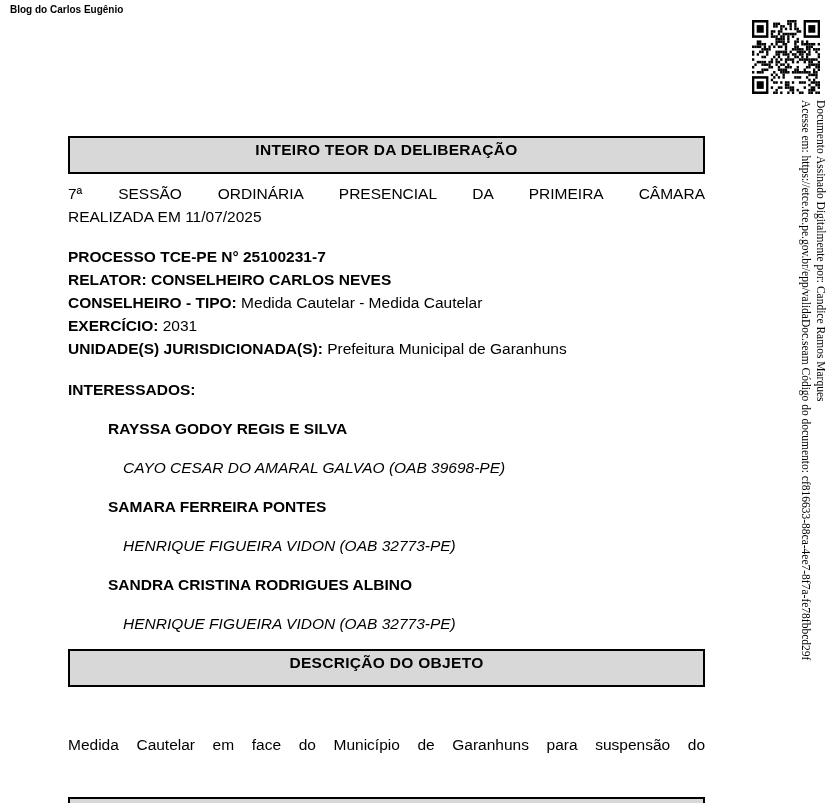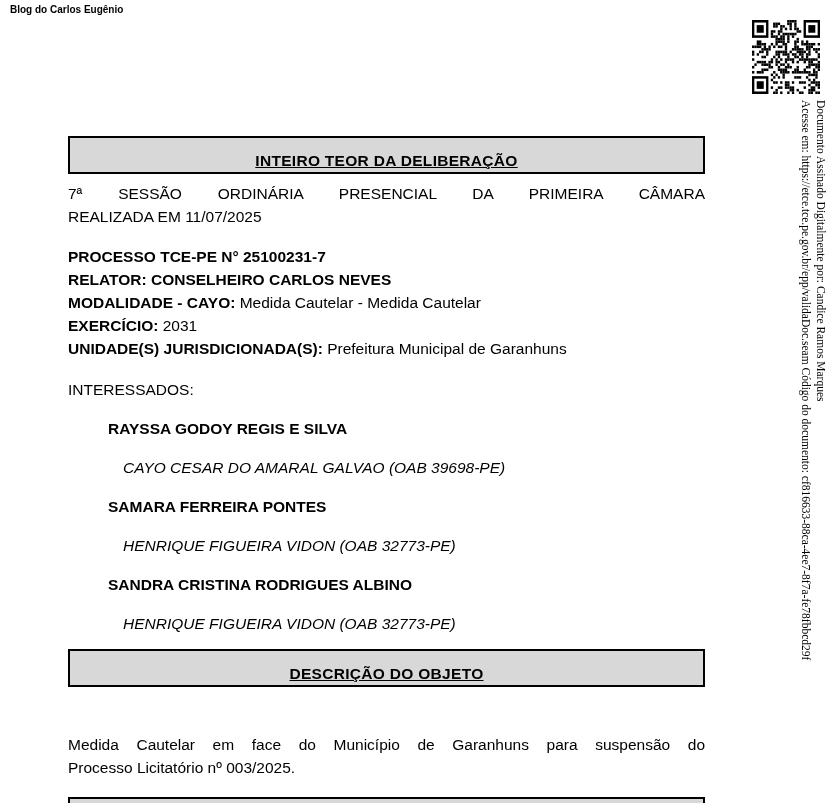--- a/index.html
+++ b/index.html
@@ -21,32 +21,32 @@
     font-family:"Liberation Serif", serif;
     font-size:11.5px;line-height:15px;color:#000;white-space:nowrap;
   }
   .content{
     position:absolute;left:68px;top:136px;width:637px;
     font-size:15.5px;line-height:23px;
   }
   .secbox{
     box-sizing:border-box;border:2px solid var(--box-border,#000);
     background:var(--box-fill,#d8d8d8);
-    height:38px;display:flex;align-items:flex-end;justify-content:center;
-    font-weight:bold;font-size:15.5px;letter-spacing:.3px;text-decoration:underline;
+    height:38px;display:flex;align-items:flex-start;justify-content:center;
+    font-weight:bold;font-size:15.5px;letter-spacing:.3px;
   }
   .secbox.clipped{
     position:absolute;left:68px;top:797px;width:637px;height:24px;
   }
   .para{margin:0;}
   .para .jline{text-align:justify;text-align-last:justify;}
   .session{margin-top:8px;}
   .process{margin-top:17px;}
   .process b{font-weight:bold;}
-  .heading{margin-top:18px;font-weight:normal;}
+  .heading{margin-top:18px;font-weight:bold;}
   .party{margin-top:16px;}
   .party.level1{padding-left:40px;font-weight:bold;}
   .party.level2{padding-left:55px;font-style:italic;}
   .box2{margin-top:14px;}
   .object{margin-top:46px;}
 </style>
 </head>
 <body style="--box-fill: #d8d8d8; --box-border: #000000;">
 
 <div class="watermark">Blog do Carlos Eugênio</div>
@@ -375,21 +375,21 @@
   </div>
 
   <div class="para session">
     <div class="jline">7ª SESSÃO ORDINÁRIA PRESENCIAL DA PRIMEIRA CÂMARA</div>
     <div>REALIZADA EM 11/07/2025</div>
   </div>
 
   <div class="process">
     <div><b>PROCESSO TCE-PE N° 25100231-7</b><span></span></div>
     <div><b>RELATOR: CONSELHEIRO CARLOS NEVES</b><span></span></div>
-    <div><b>MODALIDADE - CAYO:</b><span> Medida Cautelar - Medida Cautelar</span></div>
+    <div><b>CONSELHEIRO - TIPO:</b><span> Medida Cautelar - Medida Cautelar</span></div>
     <div><b>EXERCÍCIO:</b><span> 2031</span></div>
     <div><b>UNIDADE(S) JURISDICIONADA(S):</b><span> Prefeitura Municipal de Garanhuns</span></div>
   </div>
 
   <div class="heading">INTERESSADOS:</div>
 
   <div id="interessados-list">
       <div class="party level1">RAYSSA GODOY REGIS E SILVA</div>
       <div class="party level2">CAYO CESAR DO AMARAL GALVAO (OAB 39698-PE)</div>
       <div class="party level1">SAMARA FERREIRA PONTES</div>
@@ -397,18 +397,17 @@
       <div class="party level1">SANDRA CRISTINA RODRIGUES ALBINO</div>
       <div class="party level2">HENRIQUE FIGUEIRA VIDON (OAB 32773-PE)</div>
     </div>
 
   <div class="secbox box2">
     <span>DESCRIÇÃO DO OBJETO</span>
   </div>
 
   <div class="para object">
     <div class="jline">Medida Cautelar em face do Município de Garanhuns para suspensão do</div>
-    <div>Processo Licitatório nº 003/2025.</div>
   </div>
 
 </div>
 
 <div class="secbox clipped"></div>
 
 </body></html>

